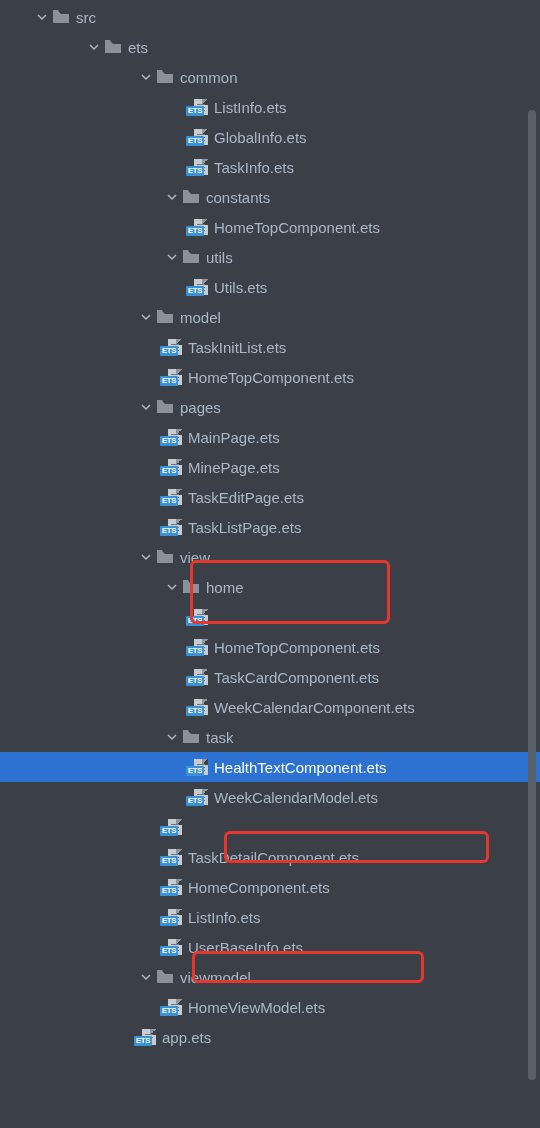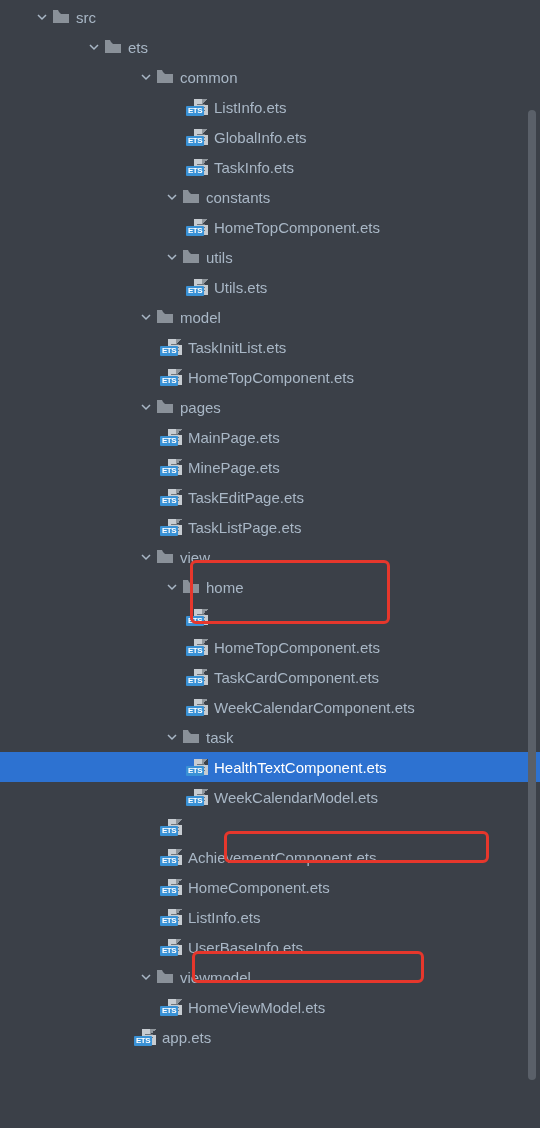--- a/index.html
+++ b/index.html
@@ -447,21 +447,21 @@
     <div class="row">
       <span class="indent" style="width: 158px;"></span>
       <span class="ets-icon">
         <span class="page">
           <span class="line l1"></span>
           <span class="line l2"></span>
           <span class="line l3"></span>
         </span>
         <span class="badge">ETS</span>
       </span>
-      <span class="label">AchievementComponent.ets</span>
+      <span class="label">TaskDetailComponent.ets</span>
     </div>
     <div class="row">
       <span class="indent" style="width: 158px;"></span>
       <span class="ets-icon">
         <span class="page">
           <span class="line l1"></span>
           <span class="line l2"></span>
           <span class="line l3"></span>
         </span>
         <span class="badge">ETS</span>

